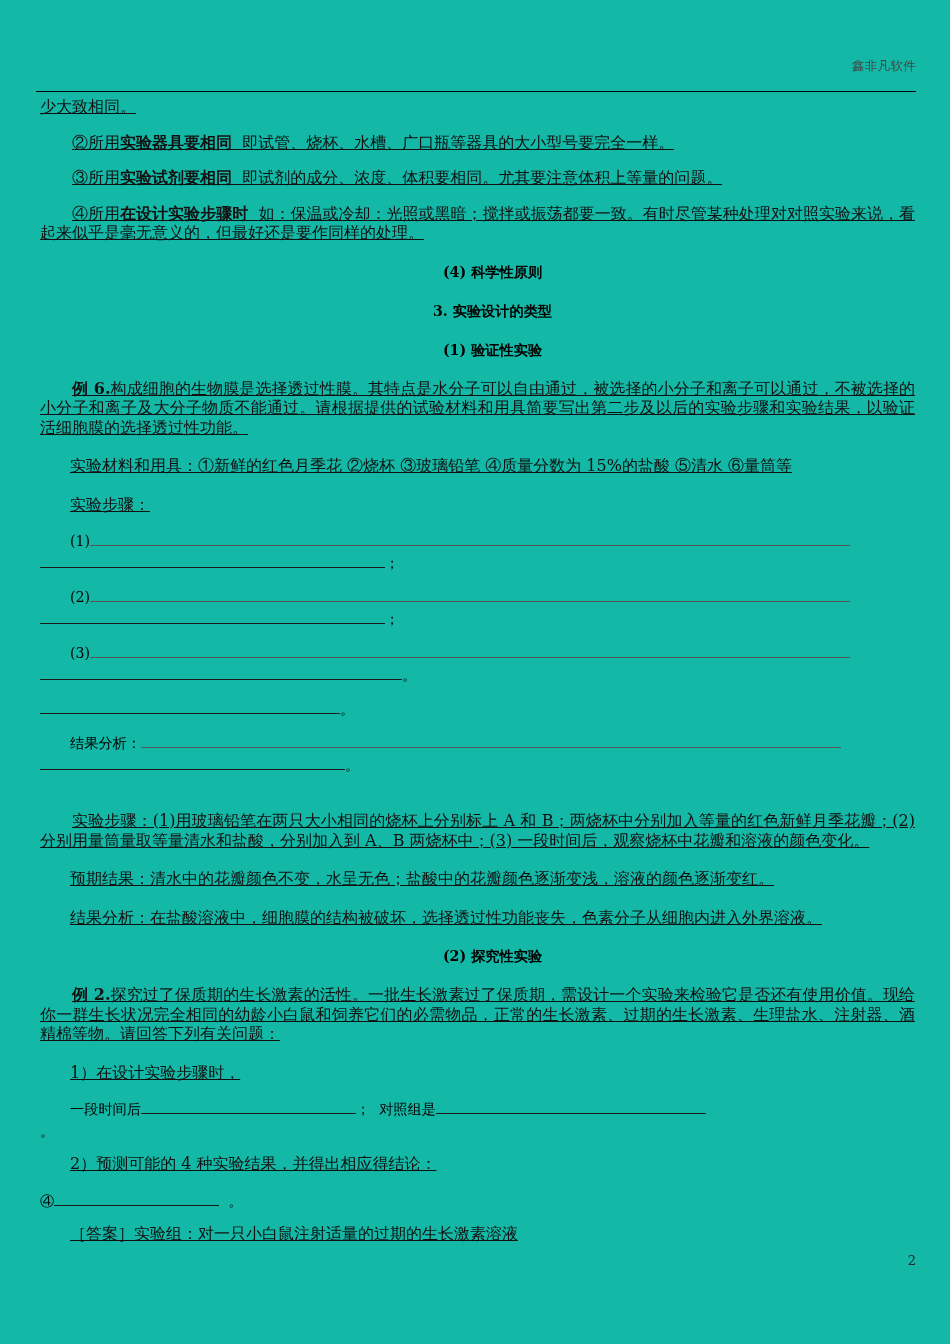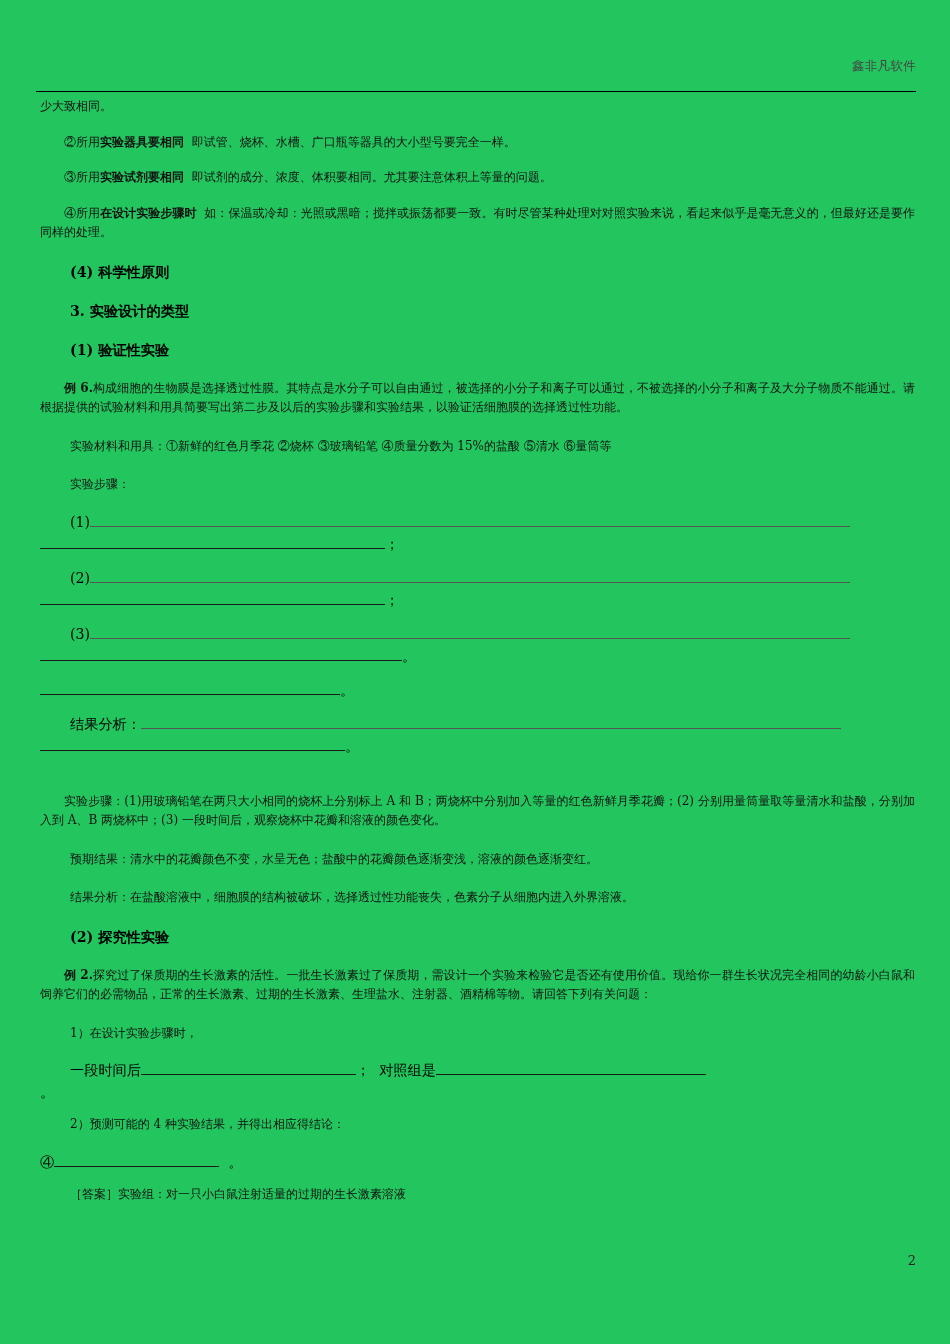--- a/index.html
+++ b/index.html
@@ -9,21 +9,21 @@
     background: #ffffff;
   }
   body {
     font-family: "DejaVu Serif", "Liberation Serif", serif;
     color: #000000;
   }
   .page {
     position: relative;
     width: 950px;
     height: 1344px;
-    background: #22c55e;
+    background: #14b8a6;
     overflow: hidden;
     box-sizing: border-box;
   }
 
   
   .header {
     position: absolute;
     top: 58px;
     left: 36px;
     right: 34px;
@@ -50,39 +50,41 @@
 
   
   .content {
     position: absolute;
     top: 97px;
     left: 40px;
     width: 875px;
   }
 
   .para {
-    font-size: 12px;
+    font-size: 16px;
     line-height: 19.5px;
     margin: 0 0 0 0;
     text-align: justify;
     text-justify: inter-ideograph;
     color: #111111;
+    text-decoration: underline;
   }
   .gap-sm { height: 12px; }
   .gap-md { height: 16px; }
   .gap-lg { height: 19px; }
 
   .indent { text-indent: 2em; }
   .indent1 { padding-left: 30px; }
   .b { font-weight: bold; }
   .heading {
     font-size: 14.2px;
     line-height: 20px;
     font-weight: bold;
     padding-left: 30px;
+    text-align: center;
   }
 
   
   .blank-row {
     font-size: 14.2px;
     line-height: 22px;
     white-space: nowrap;
     display: block;
   }
   .lbl { display: inline-block; }

